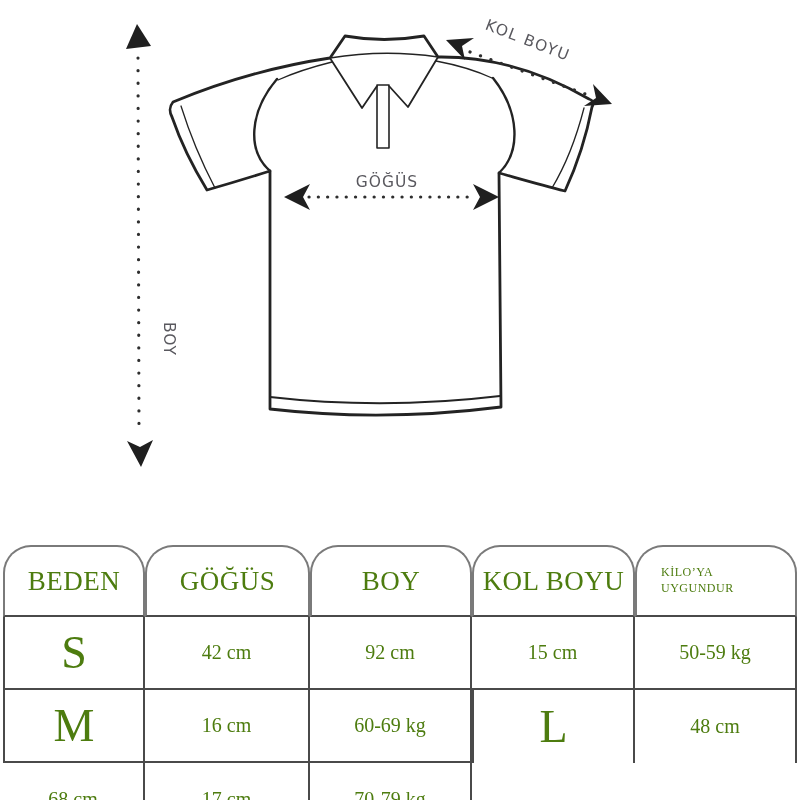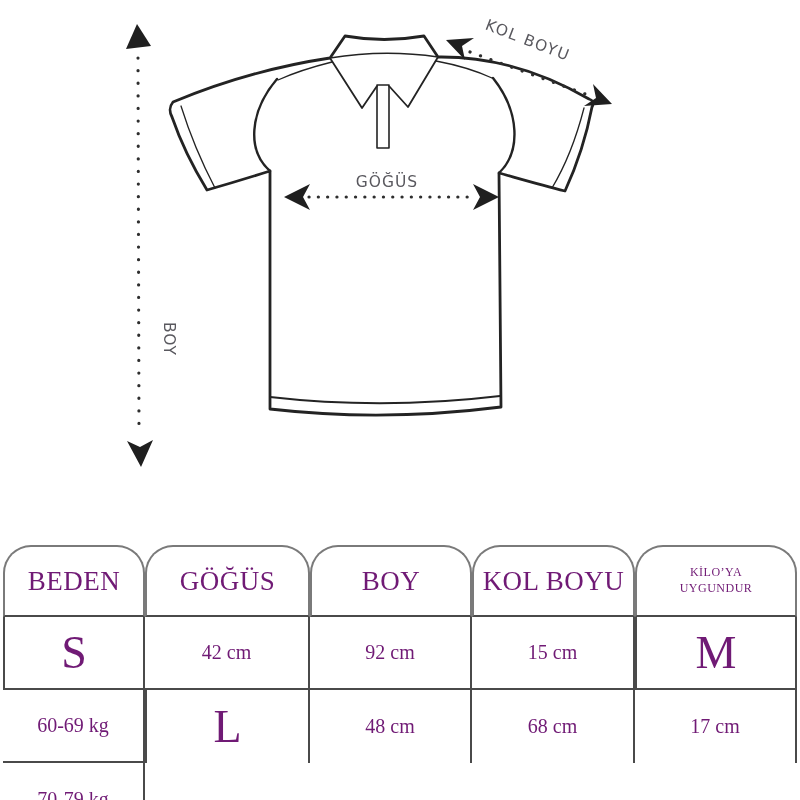--- a/index.html
+++ b/index.html
@@ -20,22 +20,21 @@
   
   .size-table{
     position:absolute;
     left:3px;top:545px;width:794px;
     display:grid;
     grid-template-columns:142px 165px 162px 163px 162px;
   }
   .cell{
     box-sizing:border-box;
     display:flex;align-items:center;justify-content:center;
-    text-align:center;
-    color:#701a75;
+    color:#4d7c0f;
     background:#fff;
   }
   .th{
     height:72px;
     border:2.5px solid #7a7a7a;
     border-bottom:2px solid #4a4a4a;
     border-radius:28px 28px 0 0;
     font-size:27px;
     letter-spacing:0.5px;
   }
@@ -120,22 +119,24 @@
     <div class="cell th">BOY</div>
     <div class="cell th">KOL BOYU</div>
     <div class="cell th">
       <span class="wrap-narrow">KİLO’YA UYGUNDUR</span>
     </div>
 
     <div class="cell td col-first size-letter">S</div>
     <div class="cell td">42 cm</div>
     <div class="cell td">92 cm</div>
     <div class="cell td">15 cm</div>
+    <div class="cell td">50-59 kg</div>
 
     <div class="cell td col-first size-letter">M</div>
+    <div class="cell td">16 cm</div>
     <div class="cell td">60-69 kg</div>
 
     <div class="cell td col-first size-letter row-last">L</div>
     <div class="cell td row-last">48 cm</div>
     <div class="cell td row-last">68 cm</div>
     <div class="cell td row-last">17 cm</div>
     <div class="cell td row-last">70-79 kg</div>
   </div>
 
 </div>

